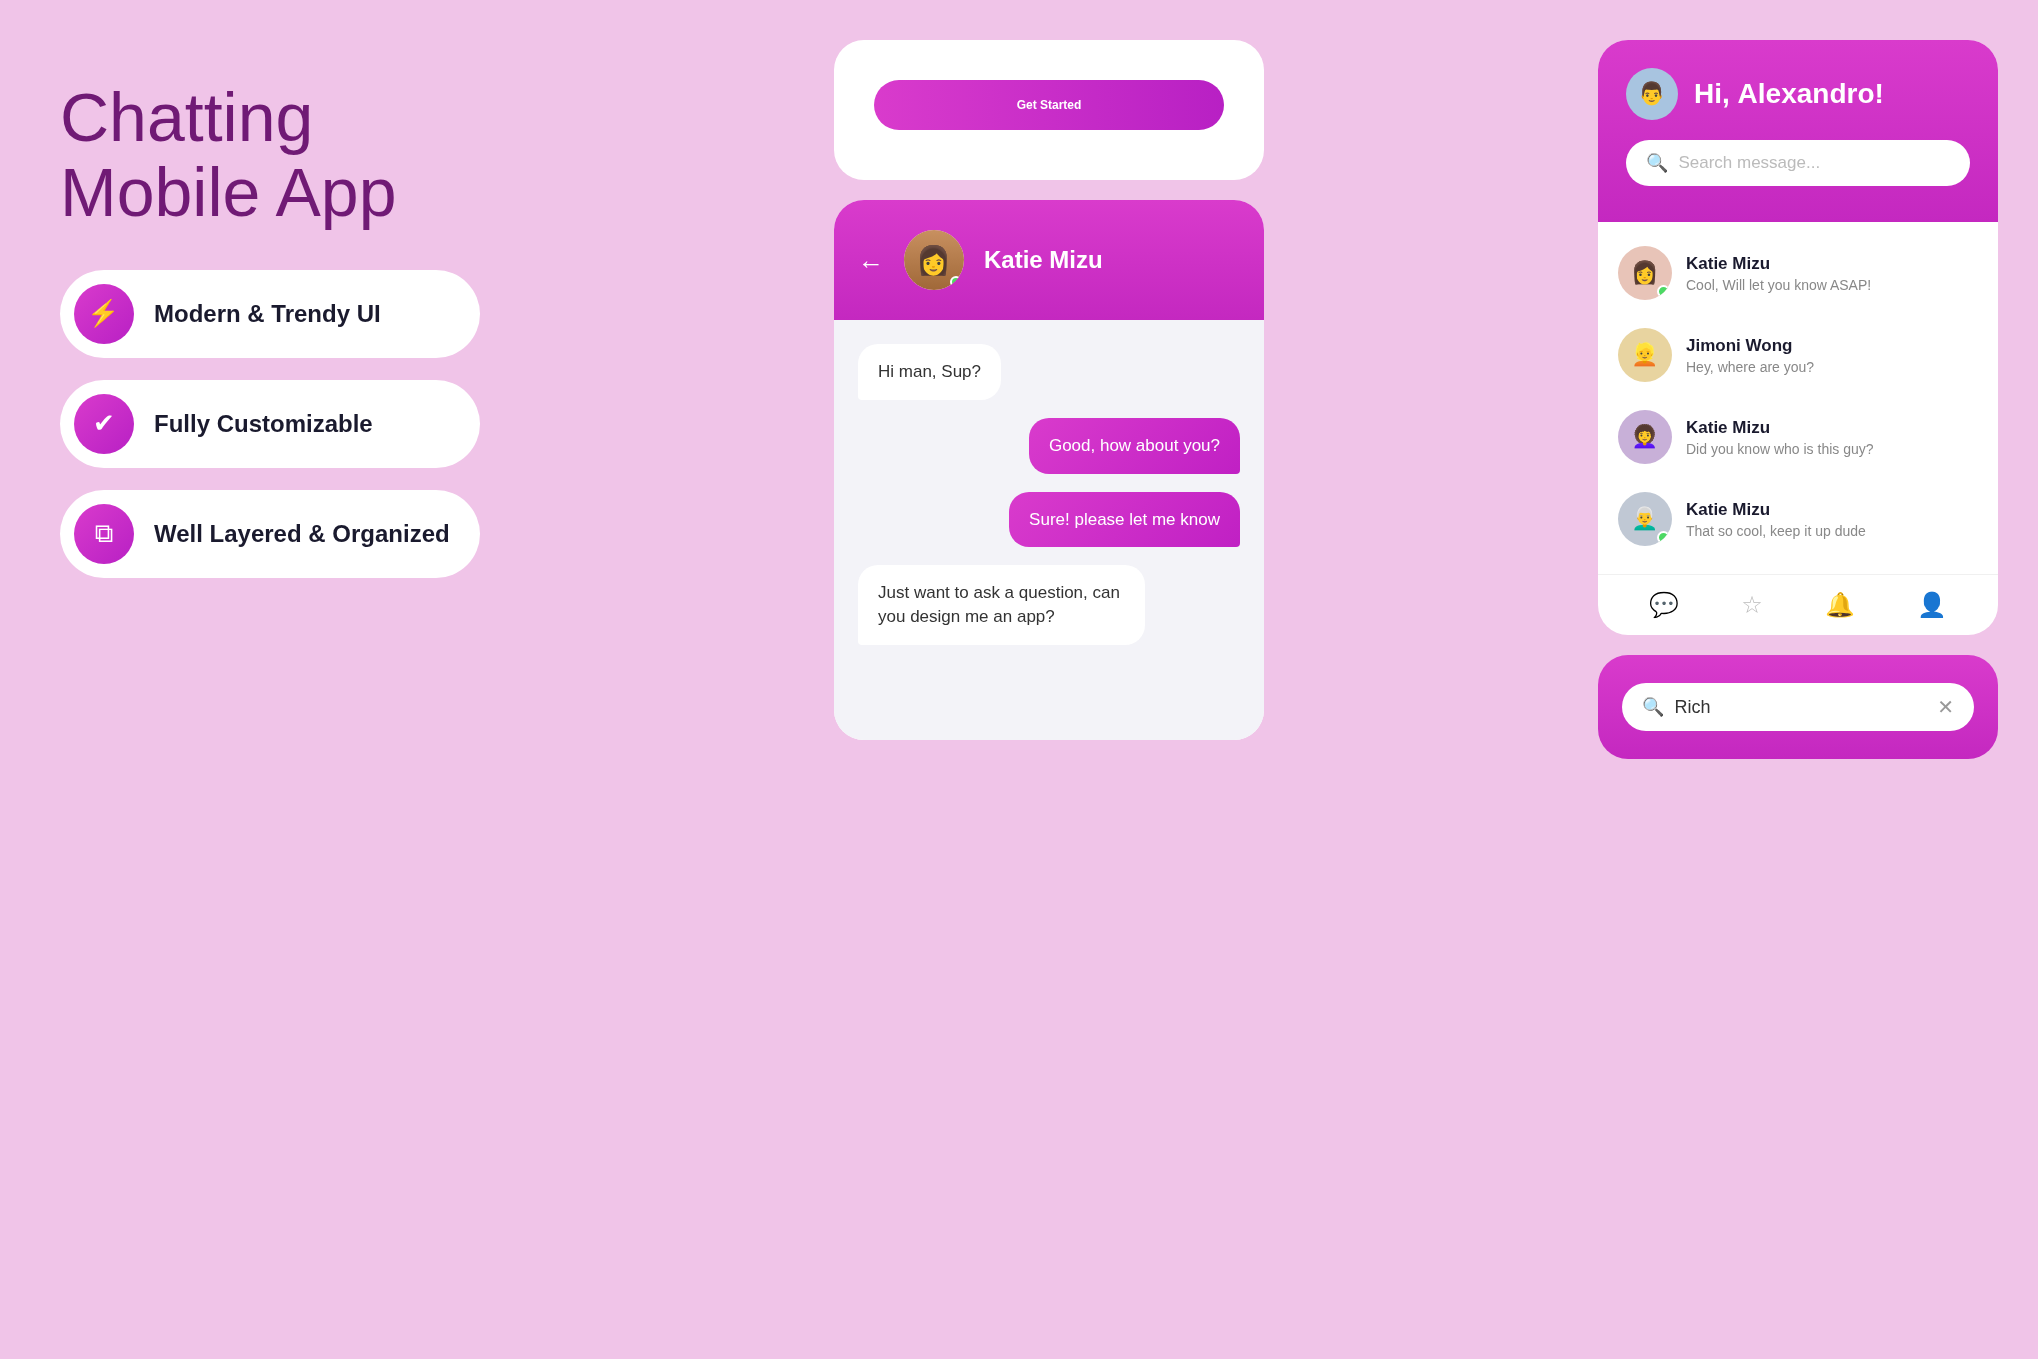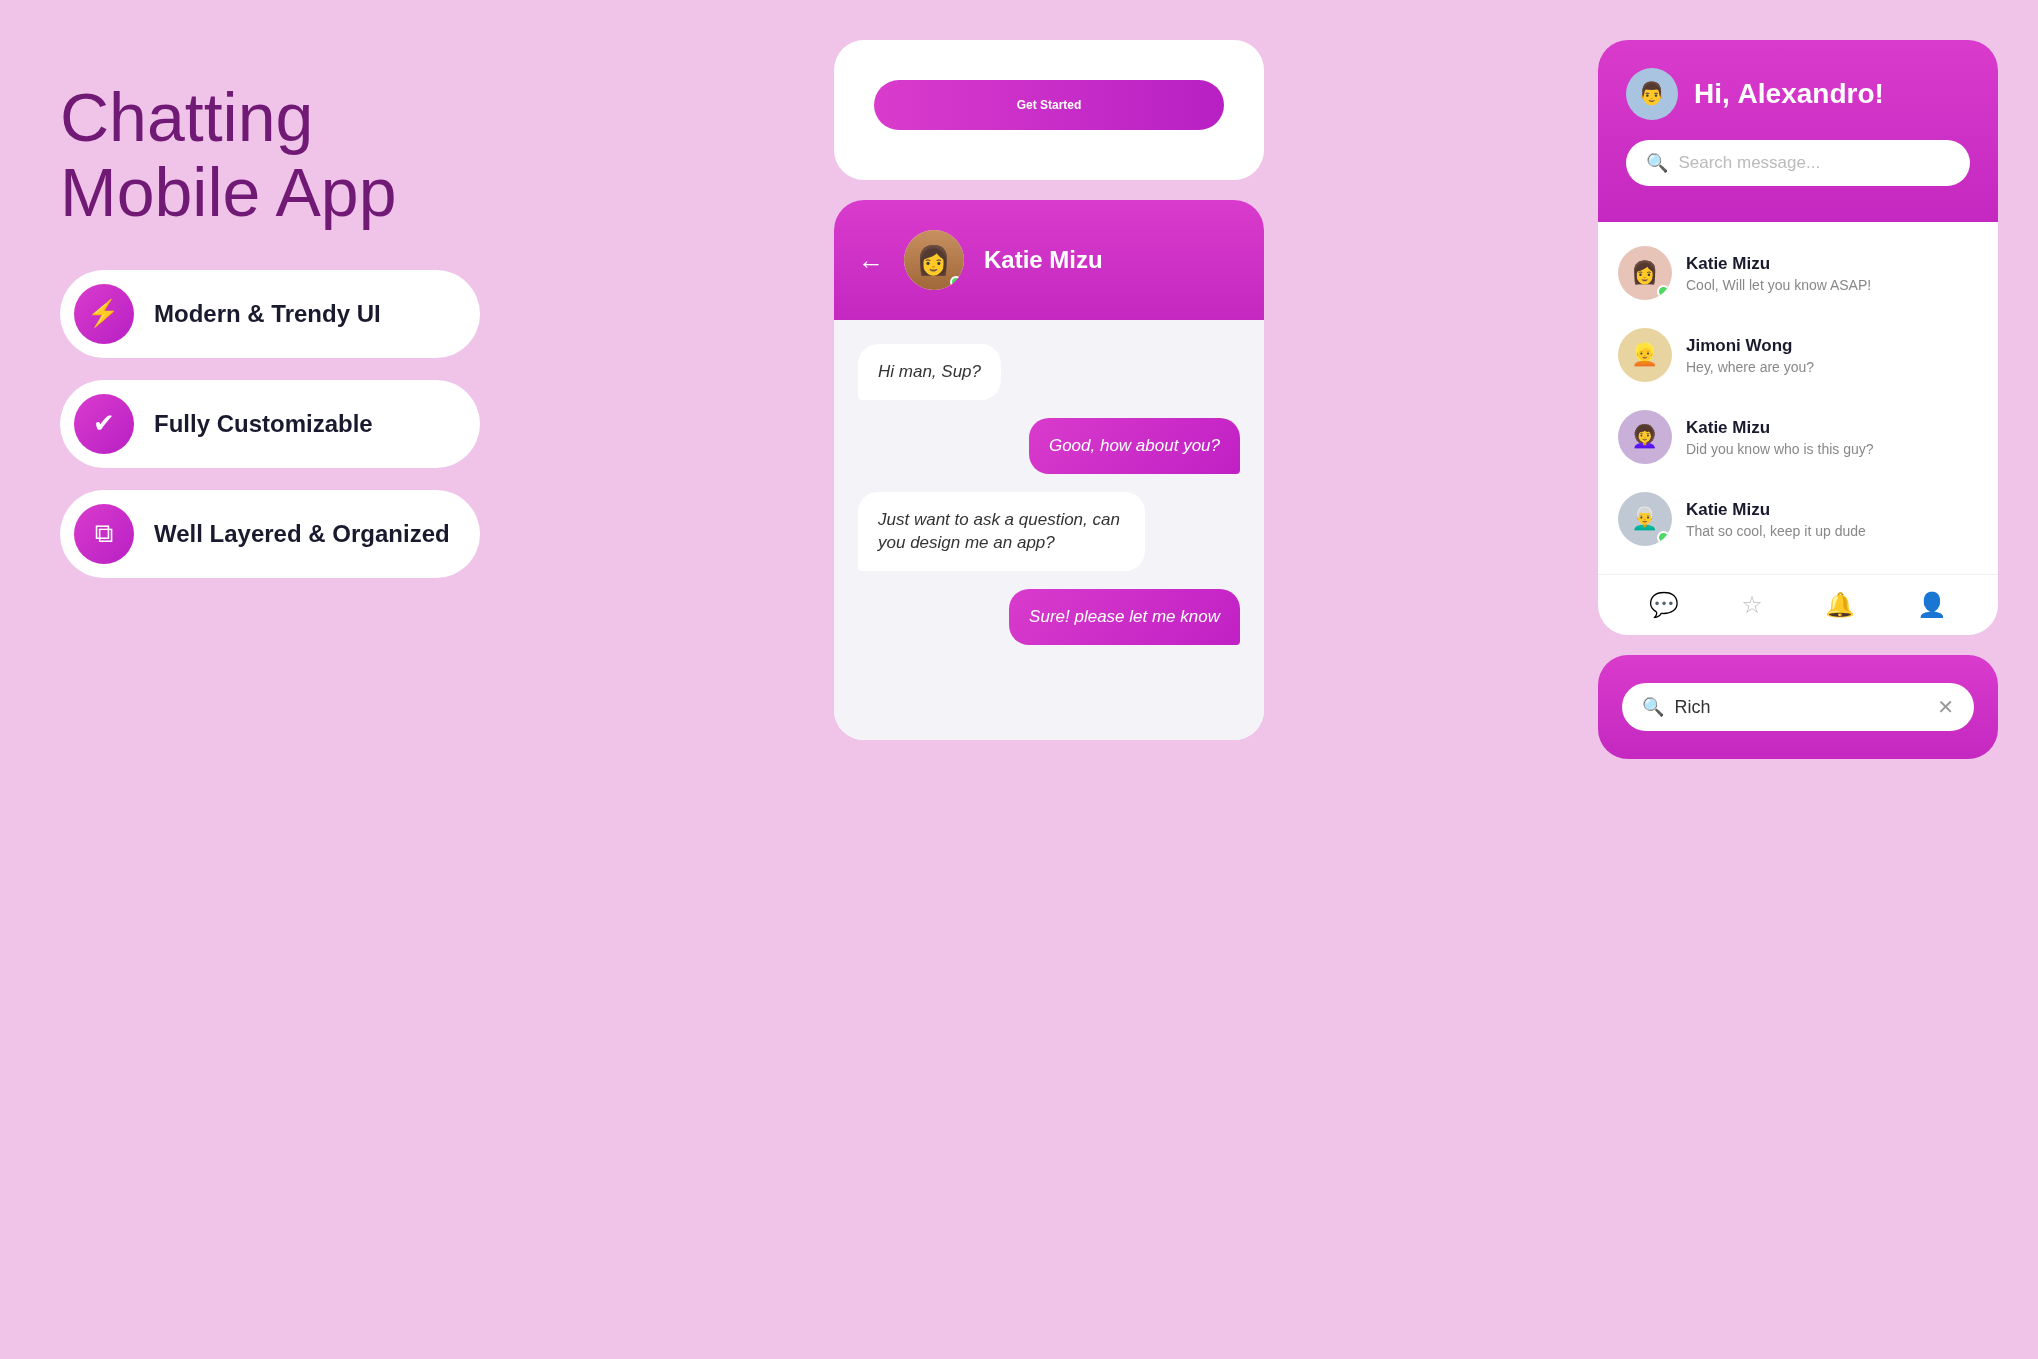--- a/index.html
+++ b/index.html
@@ -185,21 +185,20 @@
       font-weight: 700;
     }
 
     .chat-messages {
       background: #f3f3f8;
       padding: 24px;
       display: flex;
       flex-direction: column;
       gap: 18px;
       min-height: 420px;
-      font-style: italic;
     }
 
     .msg-bubble {
       max-width: 75%;
       padding: 16px 20px;
       border-radius: 20px;
       font-size: 17px;
       line-height: 1.4;
     }
 
@@ -434,22 +433,22 @@
       <span class="back-arrow">←</span>
       <div class="chat-user-avatar av-pink">
         <div class="avatar-face">👩</div>
         <div class="online-dot"></div>
       </div>
       <span class="chat-user-name">Katie Mizu</span>
     </div>
     <div class="chat-messages">
       <div class="msg-bubble msg-received">Hi man, Sup?</div>
       <div class="msg-bubble msg-sent">Good, how about you?</div>
+      <div class="msg-bubble msg-sent">Sure! please let me know</div>
       <div class="msg-bubble msg-received">Just want to ask a question, can you design me an app?</div>
-      <div class="msg-bubble msg-sent">Sure! please let me know</div>
     </div>
   </div>
 </div>
 
 <div class="right-panel">
 
   <div class="chat-list-screen">
     <div class="chat-list-header">
       <div class="greeting-row">
         <div class="user-avatar-sm av-blue">👨</div>

